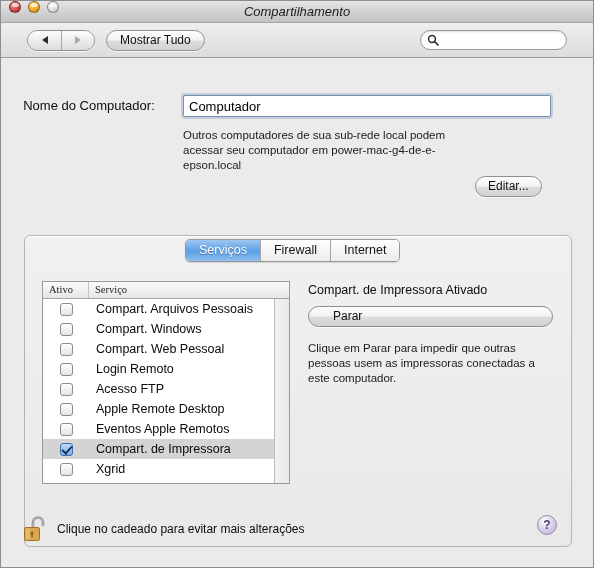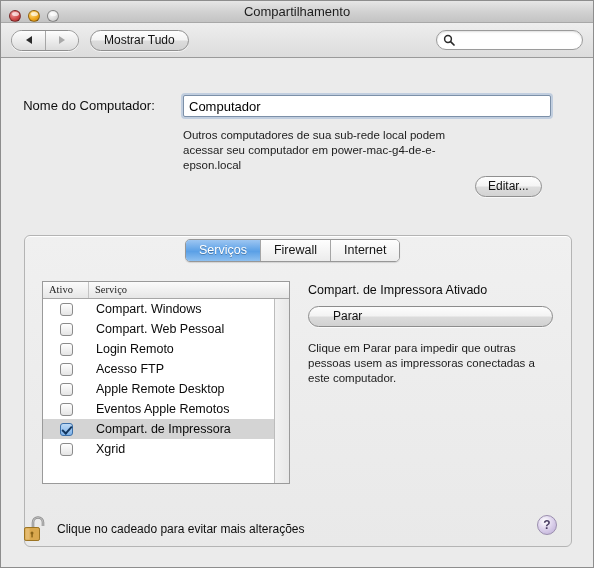--- a/index.html
+++ b/index.html
@@ -21,21 +21,22 @@
   }
 
   
   .titlebar {
     position: relative;
     height: 22px;
     flex: 0 0 22px;
     background: linear-gradient(to bottom, #e6e6e6 0%, #d2d2d2 50%, #c3c3c3 100%);
     border-bottom: 1px solid #a8a8a8;
     display: flex;
-    align-items: flex-end;
+    align-items: flex-start;
+    font-style: italic;
   }
   .traffic {
     display: flex; gap: 7px;
     margin-left: 8px;
   }
   .light {
     width: 12px; height: 12px; border-radius: 50%;
     border: 1px solid rgba(0,0,0,.38);
     position: relative;
   }
@@ -56,21 +57,21 @@
     font-size: 13px; color: #1d1d1d;
     pointer-events: none;
   }
 
   
   .toolbar {
     height: 35px; flex: 0 0 35px;
     background: linear-gradient(to bottom, #eeeeee 0%, #dcdcdc 100%);
     border-bottom: 1px solid #9a9a9a;
     display: flex; align-items: center;
-    padding: 0 10px;
+    padding: 0 26px;
   }
   .segmented {
     display: flex;
     height: 21px;
     border: 1px solid #8f8f8f;
     border-radius: 11px;
     overflow: hidden;
     background: linear-gradient(to bottom,#fdfdfd,#dcdcdc);
     box-shadow: 0 1px 0 rgba(255,255,255,.8);
   }
@@ -360,20 +361,26 @@
         <div class="listhead">
           <div class="hcell c1">Ativo</div>
           <div class="hcell c2">Serviço</div>
         </div>
         <div class="listbody">
           <div id="rows">
               <div class="row">
                 <div class="cbcell">
                   <div class="cb"></div>
                 </div>
+                <div class="svcname">Compart. Arquivos Pessoais</div>
+              </div>
+              <div class="row">
+                <div class="cbcell">
+                  <div class="cb"></div>
+                </div>
                 <div class="svcname">Compart. Windows</div>
               </div>
               <div class="row">
                 <div class="cbcell">
                   <div class="cb"></div>
                 </div>
                 <div class="svcname">Compart. Web Pessoal</div>
               </div>
               <div class="row">
                 <div class="cbcell">

